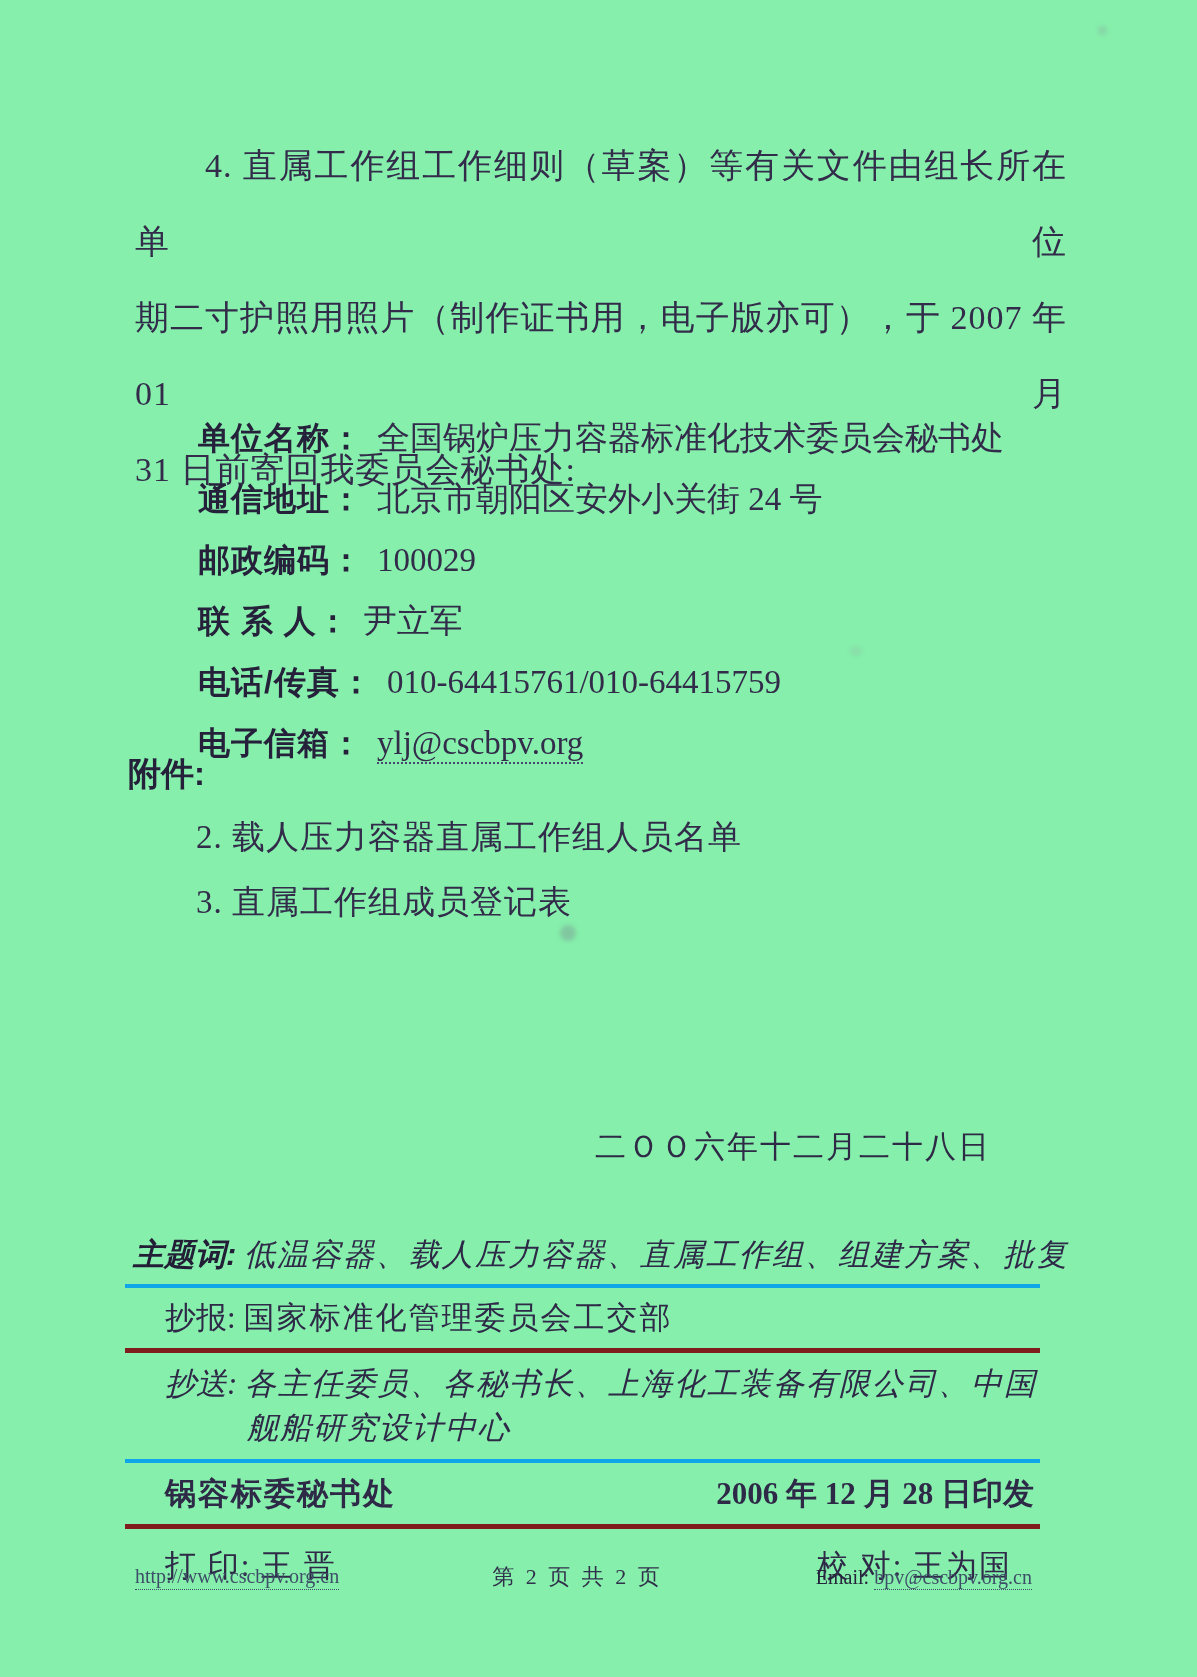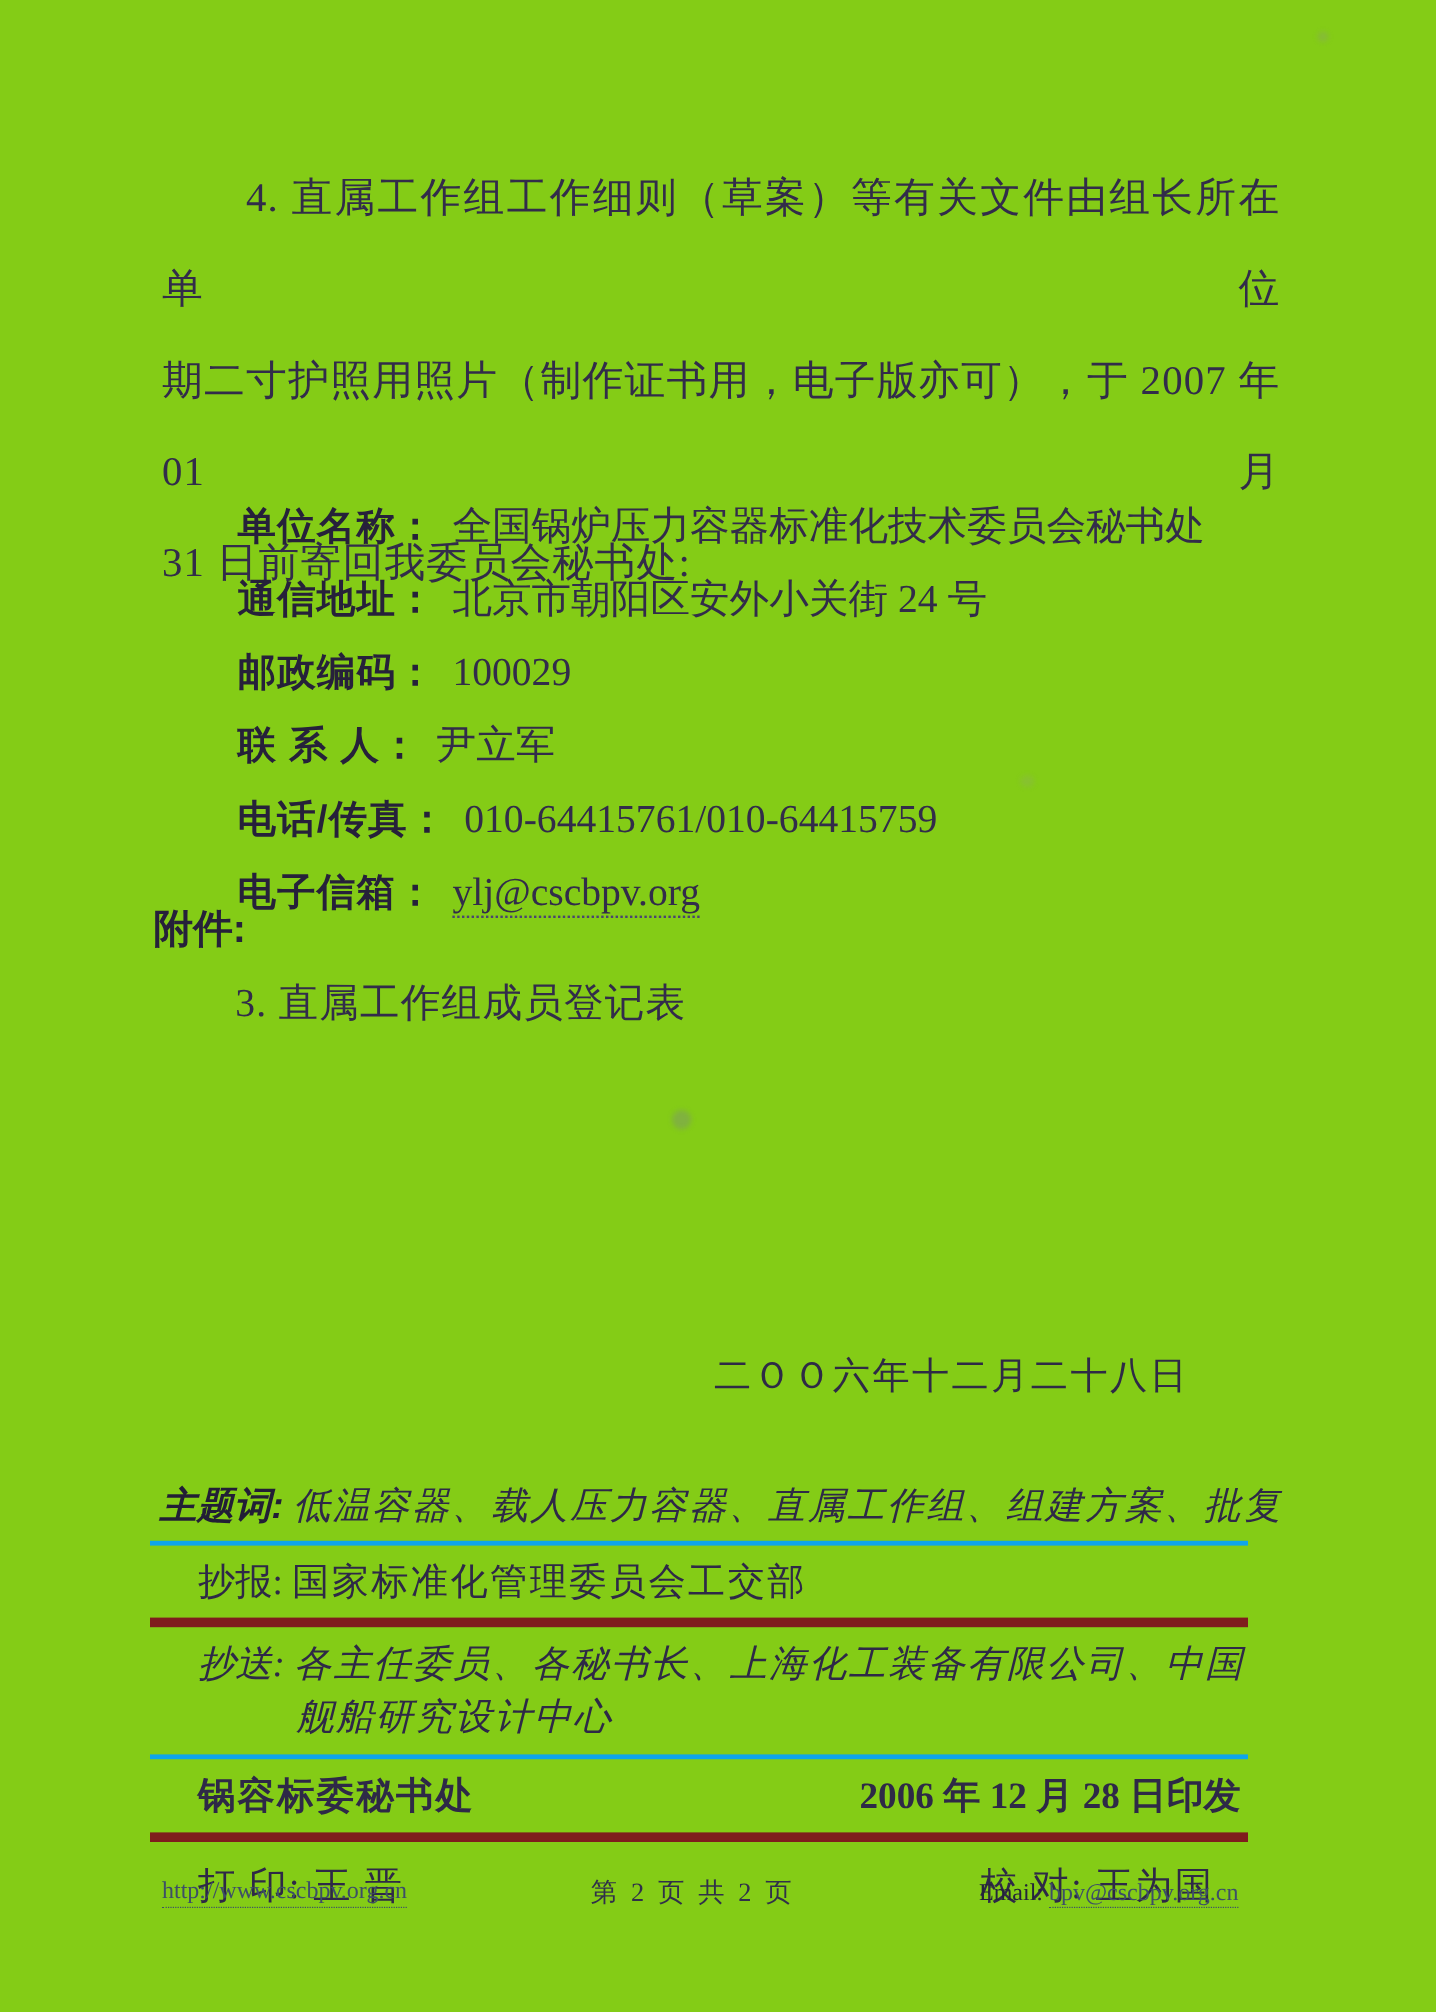--- a/index.html
+++ b/index.html
@@ -1,20 +1,20 @@
 <!DOCTYPE html>
 <html><head>
 <meta charset="utf-8">
 <style>
   html,body{margin:0;padding:0;background:#e8e8e8;}
   .page{
     position:relative;
     width:1197px;height:1677px;
     margin:0 auto;
-    background:#84cc16;
+    background:#86efac;
     overflow:hidden;
     font-family:"Liberation Serif","DejaVu Serif",serif;
     color:#322c4a;
   }
   
   .para{
     position:absolute;left:135px;top:128px;width:932px;
     font-size:34px;line-height:76px;
     letter-spacing:1px;
   }
@@ -49,21 +49,21 @@
   
   .sign-date{
     position:absolute;left:0;top:1126px;width:991px;
     text-align:right;font-size:31px;letter-spacing:2px;color:#2e2a46;
   }
   
   .record{
     position:absolute;left:125px;top:1232px;width:915px;
     font-size:31px;color:#2e2947;
   }
-  .record .rline{border-bottom:8px solid #7f1d1d;}
+  .record .rline{border-bottom:5px solid #7f1d1d;}
   .record .rline.thick{border-bottom:4px solid #0ea5e9;font-style:italic;}
   .row-subject{padding:2px 0 8px 8px;white-space:nowrap;}
   .lab-hei{
     font-family:"Liberation Sans","DejaVu Sans",sans-serif;
     font-weight:700;color:#221e36;
   }
   .row-report{padding:9px 0 9px 40px;white-space:nowrap;}
   .row-send{padding:9px 0 9px 122px;text-indent:-82px;line-height:44px;}
   .row-issue{display:flex;justify-content:space-between;padding:10px 6px 9px 40px;font-weight:bold;}
   .row-print{display:flex;justify-content:space-between;padding:16px 28px 0 40px;}
@@ -115,20 +115,21 @@
     <div class="crow">
       <span class="clabel">电话/传真：</span><span class="cvalue">010-64415761/010-64415759</span>
     </div>
     <div class="crow">
       <span class="clabel">电子信箱：</span><span class="cvalue link">ylj@cscbpv.org</span>
     </div>
   </div>
 
   <div class="att-title">附件:</div>
   <div class="att-list">
+    <div class="arow">2.  载人压力容器直属工作组人员名单</div>
     <div class="arow">3.  直属工作组成员登记表</div>
   </div>
 
   <div class="sign-date">二ＯＯ六年十二月二十八日</div>
 
   <div class="record">
     <div class="row-subject rline thick">
       <span class="lab-hei">主题词:</span>
       <span class="sp2">低温容器、载人压力容器、直属工作组、组建方案、批复</span>
     </div>

